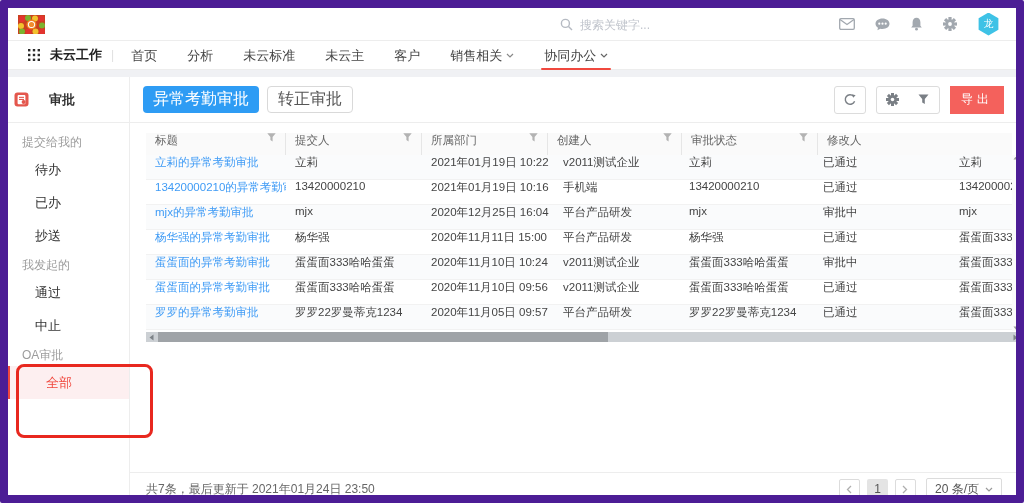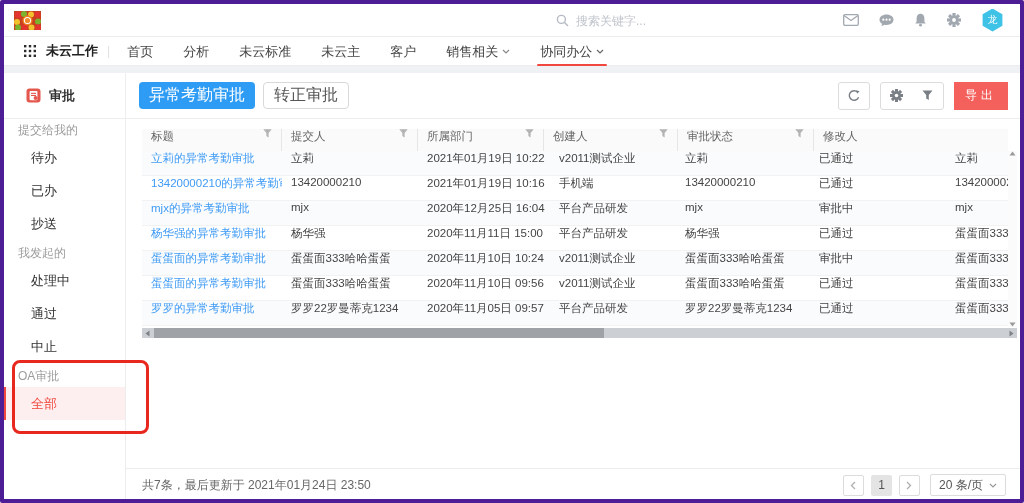--- a/index.html
+++ b/index.html
@@ -1,18 +1,18 @@
 <!DOCTYPE html>
 <html><head>
 <meta charset="utf-8">
 <style>
   * { margin:0; padding:0; box-sizing:border-box; }
   html,body { background:#fff; }
   body { font-family:"Liberation Sans","DejaVu Sans",sans-serif; }
-  .page { position:relative; width:1024px; height:503px; border:4px solid #4c1d95; border-radius:2px; background:#fff; overflow:hidden; }
+  .page { position:relative; width:1024px; height:503px; border:8px solid #4c1d95; border-radius:2px; background:#fff; overflow:hidden; }
 
   
   .topbar { position:relative; height:33px; border-bottom:1px solid #ededed; display:flex; align-items:center; padding:0 10px; }
   .logo { width:27px; height:19px; display:block; }
   .search { position:absolute; left:552px; top:0; height:33px; display:flex; align-items:center; gap:7px; }
   .search input { border:none; outline:none; font-size:12px; color:#666; width:120px; background:transparent; }
   .search input::placeholder { color:#c0c4cc; }
   .top-icons { margin-left:auto; display:flex; align-items:center; gap:20px; padding-right:6px; }
   .tico { display:flex; align-items:center; justify-content:center; cursor:pointer; }
   .avatar { width:23px; height:23px; background:#3ec2e6; clip-path:polygon(50% 0,93% 25%,93% 75%,50% 100%,7% 75%,7% 25%); color:#fff; font-size:10px; display:flex; align-items:center; justify-content:center; cursor:pointer; }
@@ -24,26 +24,26 @@
   .ws-div { color:#e0e0e0; font-size:12px; margin-right:17px; }
   .nav-item { position:relative; height:29px; line-height:29px; margin-right:30px; font-size:13px; color:#444; cursor:pointer; display:flex; align-items:center; gap:4px; }
   .nav-item.active::after { content:""; position:absolute; left:-3px; right:-3px; bottom:0; height:2px; background:#f0483e; border-radius:1px; }
 
   .band { height:7px; background:#f0f1f4; }
 
   
   .content { position:relative; display:flex; height:428px; }
 
   .sidebar { width:122px; border-right:1px solid #ededed; display:flex; flex-direction:column; }
-  .side-header { height:46px; border-bottom:1px solid #ededed; display:flex; align-items:center; gap:8px; padding-left:22px; }
+  .side-header { height:46px; border-bottom:1px solid #ededed; display:flex; align-items:center; gap:20px; padding-left:6px; }
   .side-title { font-size:13px; font-weight:bold; color:#333; }
   .side-section { height:22px; line-height:22px; margin-top:2px; padding-left:14px; font-size:12px; color:#9c9c9c; }
-  .side-section:first-child { margin-top:0; }
+  .side-section:first-child { margin-top:8px; }
   .side-item { height:33px; line-height:33px; padding-left:27px; font-size:13px; color:#333; cursor:pointer; }
-  .side-item.active { color:#f0483e; background:#fdeff0; border-left:2px solid #f0483e; padding-left:25px; }
+  .side-item.active { color:#f0483e; background:#fdeff0; border-left:2px solid #f0483e; padding-left:36px; }
 
   .annotation-box { position:absolute; left:8px; top:287px; width:137px; height:74px; border:3px solid #e8281f; border-radius:8px; z-index:6; pointer-events:none; }
 
   .main { flex:1; min-width:0; display:flex; flex-direction:column; }
   .toolbar { height:46px; border-bottom:1px solid #ededed; display:flex; align-items:center; padding:0 12px 0 13px; }
   .tab { height:27px; padding:0 10px; border-radius:4px; font-size:16px; display:flex; align-items:center; cursor:pointer; }
   .tab.active { background:#2e9cf4; color:#fff; }
   .tab.plain { background:#fff; border:1px solid #d9d9d9; color:#555; margin-left:8px; }
   .tool-right { margin-left:auto; display:flex; align-items:center; }
   .icon-btn { width:32px; height:28px; border:1px solid #dcdcdc; border-radius:3px; background:#fff; display:flex; align-items:center; justify-content:center; cursor:pointer; }
@@ -211,21 +211,20 @@
             <circle cx="9.6" cy="10" r="2" fill="#e4574d"></circle>
           </svg>
         <span class="side-title">审批</span>
       </div>
       <div class="side-list">
         <div class="side-section">提交给我的</div>
         <div class="side-item">待办</div>
         <div class="side-item">已办</div>
         <div class="side-item">抄送</div>
         <div class="side-section">我发起的</div>
-        <div class="side-item">处理中</div>
         <div class="side-item">通过</div>
         <div class="side-item">中止</div>
         <div class="side-section">OA审批</div>
         <div class="side-item active">全部</div>
       </div>
     </div>
 
     <div class="main">
 
       <div class="toolbar">

